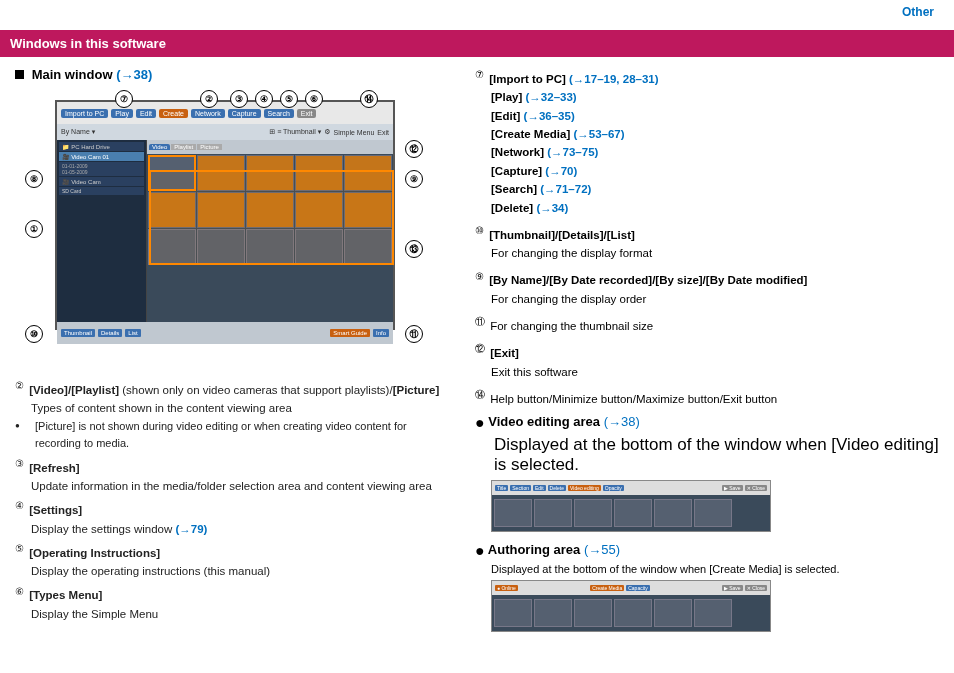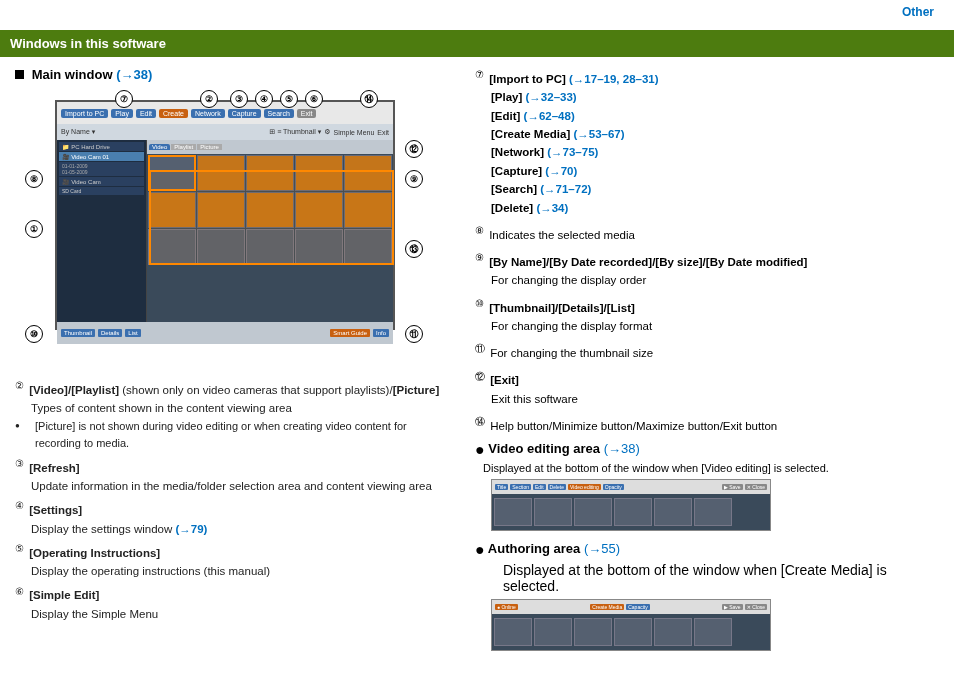--- a/index.html
+++ b/index.html
@@ -18,21 +18,21 @@
       position: absolute;
       top: 5px;
       right: 20px;
       color: #0070c0;
       font-size: 12px;
       font-weight: bold;
     }
 
     
     .header-bar {
-      background: #4d7c0f;
+      background: #be185d;
       color: #fff;
       font-size: 13px;
       font-weight: bold;
       padding: 6px 10px;
       margin-top: 30px;
     }
 
     
     .main-content {
       display: flex;
@@ -425,66 +425,62 @@
         <span class="bold">[Settings]</span><br>
         <span style="padding-left:16px; display:block;">Display the settings window <span class="blue-link">(→79)</span></span>
       </li>
       <li>
         <span class="item-num">⑤</span>
         <span class="bold">[Operating Instructions]</span><br>
         <span style="padding-left:16px; display:block;">Display the operating instructions (this manual)</span>
       </li>
       <li>
         <span class="item-num">⑥</span>
-        <span class="bold">[Simple Edit]</span><br>
+        <span class="bold">[Types Menu]</span><br>
         <span style="padding-left:16px; display:block;">Display the Simple Menu</span>
       </li>
     </ul>
 
   </div>
 
   <div class="right-col">
 
     <div class="right-item">
       <span class="item-num">⑦</span>
       <span class="bold">[Import to PC]</span>
       <span class="blue-link"> (→17–19, 28–31)</span><br>
       <div style="padding-left:16px;">
         <span class="bold">[Play]</span>
         <span class="blue-link"> (→32–33)</span><br>
         <span class="bold">[Edit]</span>
-        <span class="blue-link"> (→62–48)</span><br>
+        <span class="blue-link"> (→36–35)</span><br>
         <span class="bold">[Create Media]</span>
         <span class="blue-link"> (→53–67)</span><br>
         <span class="bold">[Network]</span>
         <span class="blue-link"> (→73–75)</span><br>
         <span class="bold">[Capture]</span>
         <span class="blue-link"> (→70)</span><br>
         <span class="bold">[Search]</span>
         <span class="blue-link"> (→71–72)</span><br>
         <span class="bold">[Delete]</span>
         <span class="blue-link"> (→34)</span>
       </div>
     </div>
 
+
     <div class="right-item">
-      <span class="item-num">⑧</span>
-      Indicates the selected media
+      <span class="item-num">⑩</span>
+      <span class="bold">[Thumbnail]/[Details]/[List]</span><br>
+      <span style="padding-left:16px; display:block;">For changing the display format</span>
     </div>
 
     <div class="right-item">
       <span class="item-num">⑨</span>
       <span class="bold">[By Name]/[By Date recorded]/[By size]/[By Date modified]</span><br>
       <span style="padding-left:16px; display:block;">For changing the display order</span>
-    </div>
-
-    <div class="right-item">
-      <span class="item-num">⑩</span>
-      <span class="bold">[Thumbnail]/[Details]/[List]</span><br>
-      <span style="padding-left:16px; display:block;">For changing the display format</span>
     </div>
 
     <div class="right-item">
       <span class="item-num">⑪</span>
       For changing the thumbnail size
     </div>
 
     <div class="right-item">
       <span class="item-num">⑫</span>
       <span class="bold">[Exit]</span><br>
@@ -496,21 +492,21 @@
       <span class="item-num">⑭</span>
       Help button/Minimize button/Maximize button/Exit button
     </div>
 
     <div class="bullet-section">
       <div class="bullet-title">
         <span style="color:#000; font-size:16px; vertical-align:middle;">●</span>
         <span>Video editing area</span>
         <span class="blue-link"> </span><span class="blue-link">(→38)</span>
       </div>
-      <div style="font-size:11px; margin-left:8px;">Displayed at the bottom of the window when [Video editing] is selected.</div>
+      <div style="font-size:17px; margin-left:19px;">Displayed at the bottom of the window when [Video editing] is selected.</div>
 
       <div class="mini-screenshot" style="margin-left:16px;">
         <div class="mini-toolbar">
           <div class="mini-toolbar-btn">Title</div>
           <div class="mini-toolbar-btn">Section</div>
           <div class="mini-toolbar-btn">Edit</div>
           <div class="mini-toolbar-btn">Delete</div>
           <div class="mini-toolbar-btn orange">Video editing</div>
           <div class="mini-toolbar-btn">Opacity</div>
           <div style="flex:1;"></div>
@@ -527,21 +523,21 @@
         </div>
       </div>
     </div>
 
     <div class="bullet-section">
       <div class="bullet-title">
         <span style="color:#000; font-size:16px; vertical-align:middle;">●</span>
         <span>Authoring area</span>
         <span class="blue-link"> </span><span class="blue-link">(→55)</span>
       </div>
-      <div style="font-size:14px; margin-left:28px;">Displayed at the bottom of the window when [Create Media] is selected.</div>
+      <div style="font-size:11px; margin-left:16px;">Displayed at the bottom of the window when [Create Media] is selected.</div>
 
       <div class="mini-screenshot" style="margin-left:16px;">
         <div class="mini-toolbar">
           <div class="mini-toolbar-btn orange">● Online</div>
           <div style="flex:1;"></div>
           <div class="mini-toolbar-btn orange">Create Media</div>
           <div class="mini-toolbar-btn">Capacity</div>
           <div style="flex:1;"></div>
           <div class="mini-toolbar-btn gray">▶ Save</div>
           <div class="mini-toolbar-btn gray">✕ Close</div>

